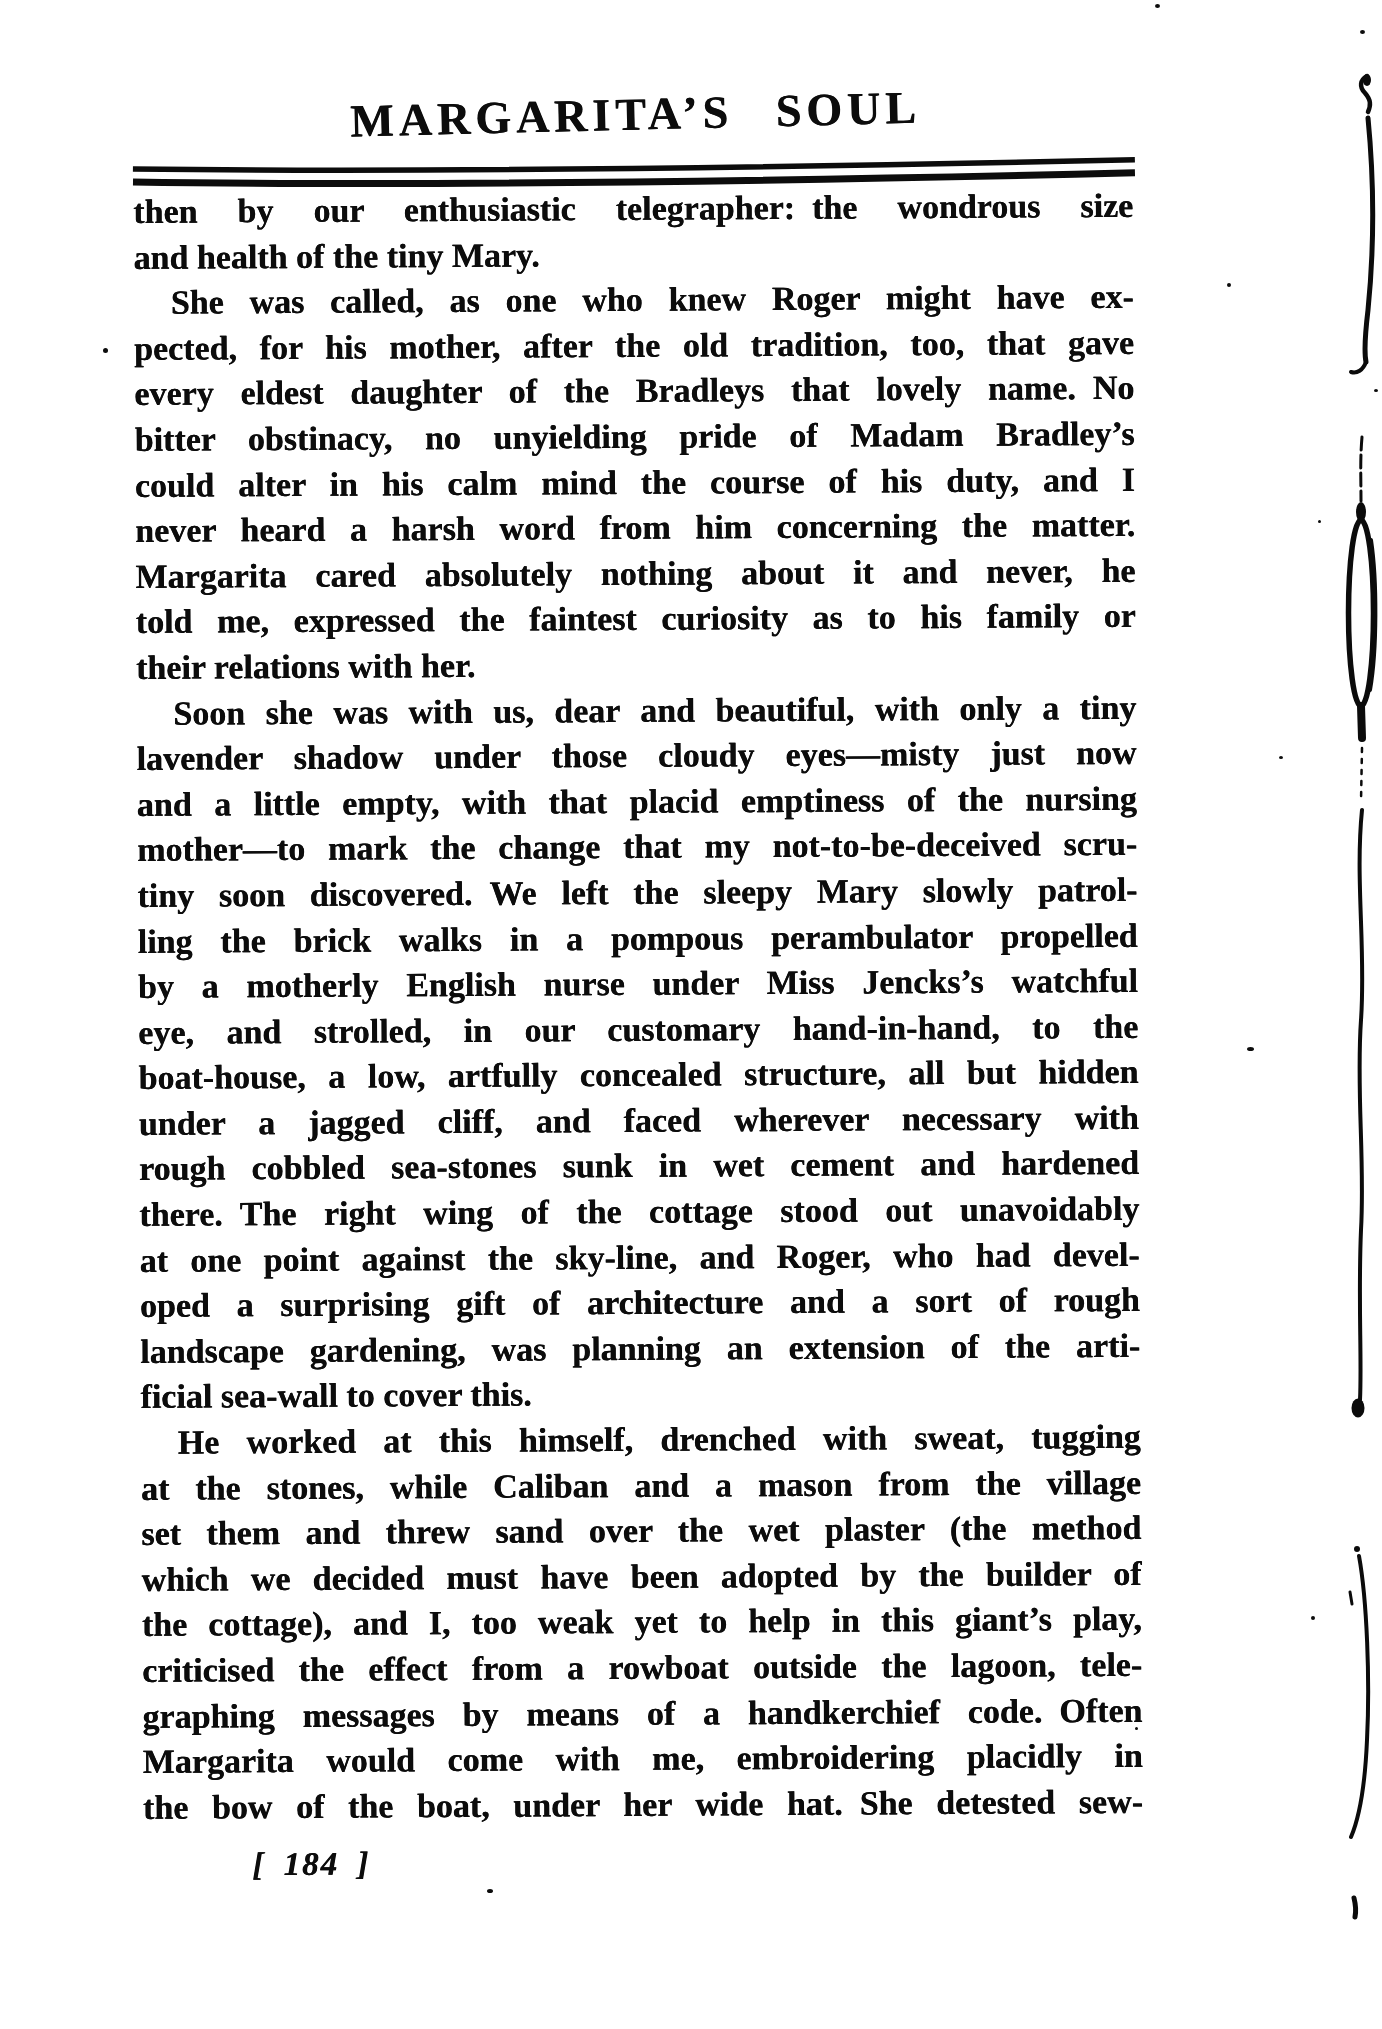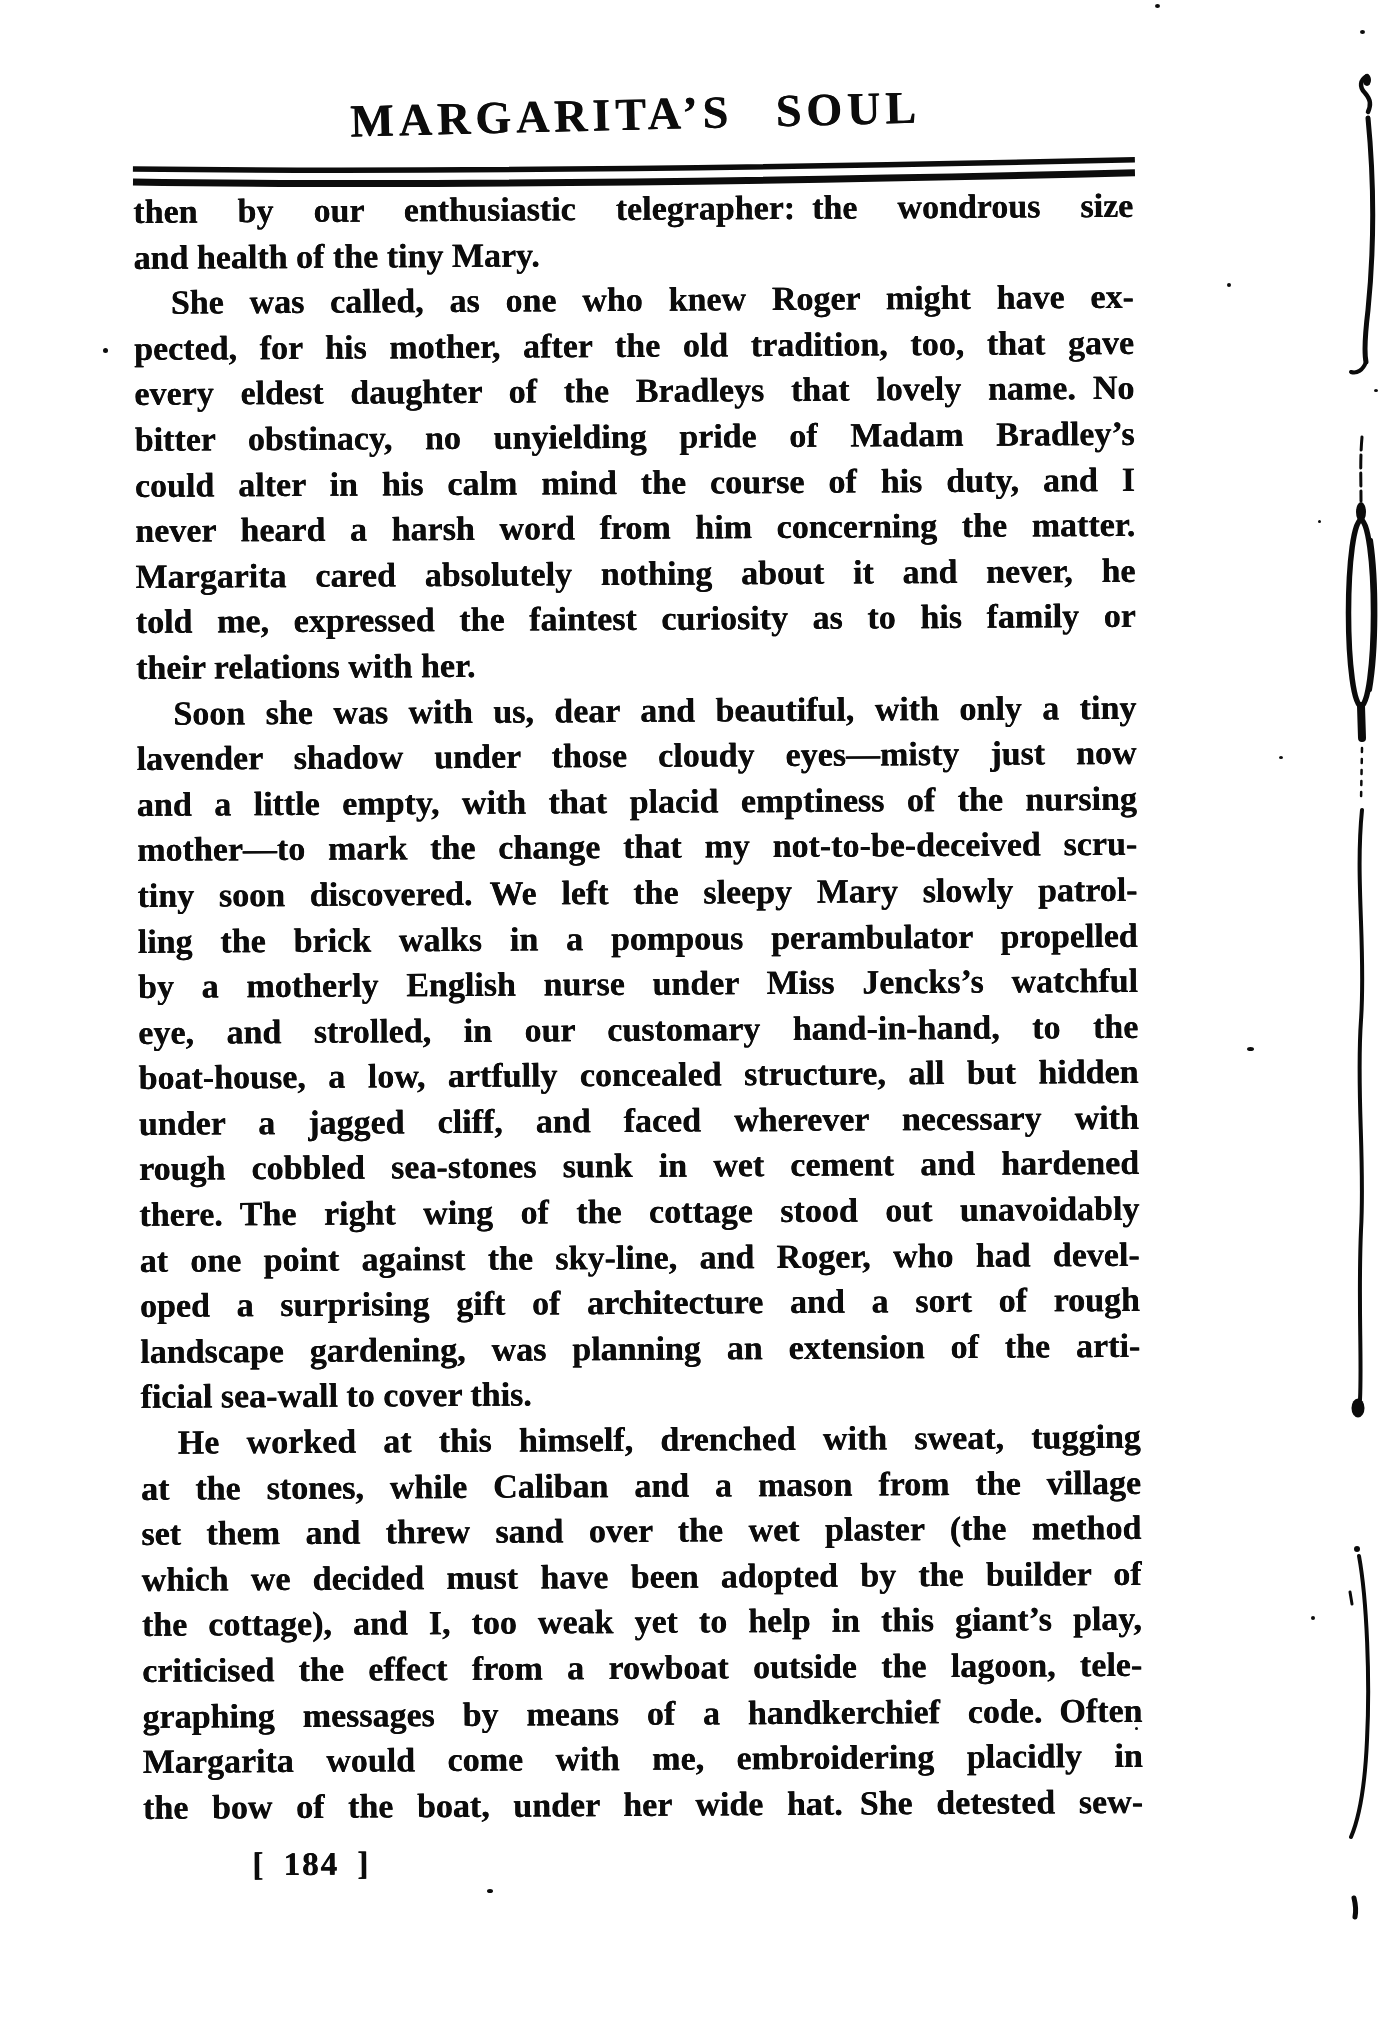--- a/index.html
+++ b/index.html
@@ -57,20 +57,21 @@
   .folio {
     position: absolute;
     left: 247px;
     top: 1843px;
     font-size: 33px;
     font-weight: 700;
     letter-spacing: 2px;
     word-spacing: 8px;
     line-height: 1.2;
     text-shadow: 0.35px 0 0 currentColor;
+    font-style: italic;
   }
   .speck {
     position: absolute;
     background: #0c0c0c;
     border-radius: 50%;
   }
 </style>
 </head>
 <body>
 

